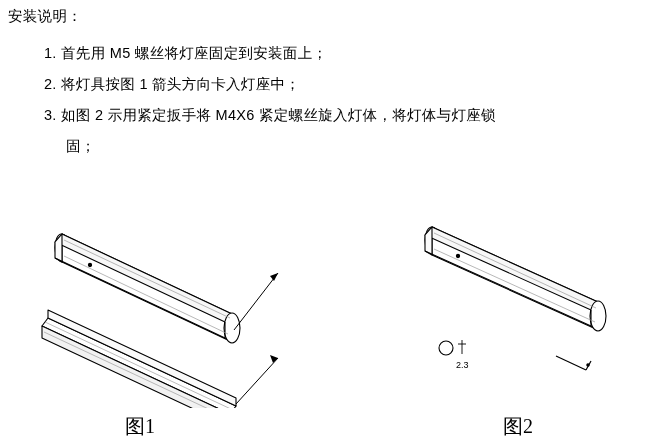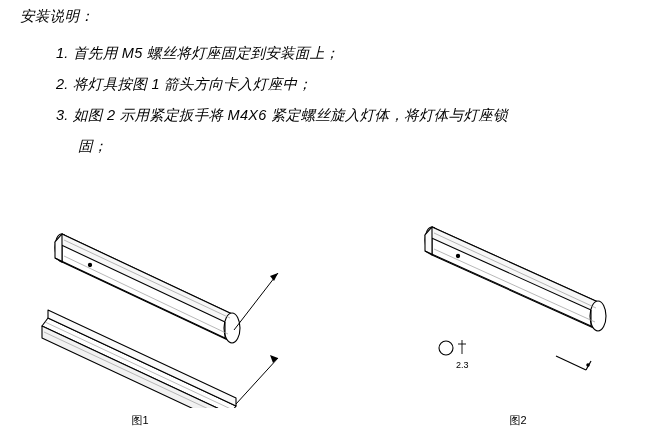--- a/index.html
+++ b/index.html
@@ -15,24 +15,23 @@
     position: relative;
     overflow: hidden;
   }
   .page {
     position: relative;
     width: 653px;
     height: 448px;
   }
   .text-block {
     position: absolute;
-    left: 20px;
+    left: 8px;
     top: 6px;
     width: 630px;
-    font-style: italic;
   }
   .heading {
     font-size: 14.5px;
     line-height: 20px;
     margin-bottom: 12px;
     letter-spacing: 0.3px;
   }
   .step {
     font-size: 14.5px;
     line-height: 31px;
@@ -57,23 +56,24 @@
     padding-left: 34px;
   }
   .fig {
     position: absolute;
     top: 0;
   }
   .fig1 { left: 20px; width: 330px; }
   .fig2 { left: 390px; width: 250px; }
   .fig-caption {
     position: absolute;
-    font-size: 11px;
+    font-size: 20px;
     text-align: center;
     width: 80px;
+    font-family: Liberation Serif, serif;
   }
   .cap1 { left: 100px; top: 195px; }
   .cap2 { left: 478px; top: 195px; }
   svg { display: block; }
 </style>
 </head>
 <body>
 
 <div class="page">
 

